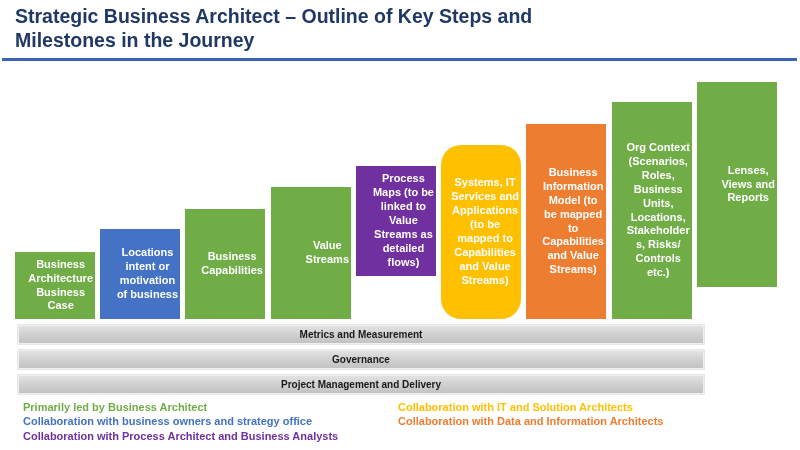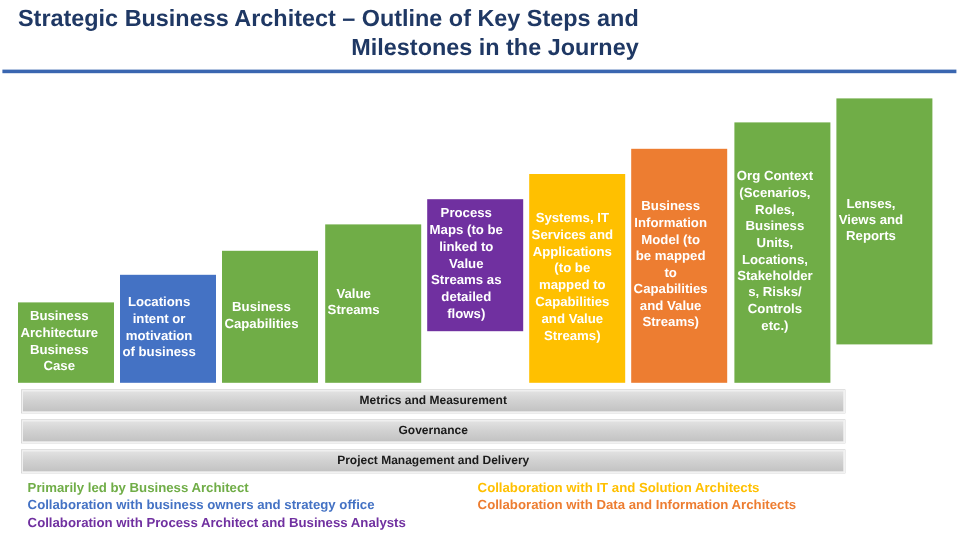--- a/index.html
+++ b/index.html
@@ -12,21 +12,21 @@
     font-size:19.5px;font-weight:bold;line-height:24px;
     white-space:pre-line;letter-spacing:0px;
   }
   .title-rule{
     position:absolute;left:2px;top:58px;width:795px;height:3px;
   }
 
   
   .step{
     position:absolute;width:80px;box-sizing:border-box;
-    display:flex;align-items:center;justify-content:flex-start;
+    display:flex;align-items:center;justify-content:flex-end;
     text-align:center;color:#ffffff;font-weight:bold;
     font-size:11px;line-height:13.9px;white-space:pre-line;
     padding:0 2px;
   }
   .step:nth-of-type(1){left:15px;  top:252px;height:67px;}
   .step:nth-of-type(2){left:100px; top:229px;height:90px;}
   .step:nth-of-type(3){left:185px; top:209px;height:110px;}
   .step:nth-of-type(4){left:271px; top:187px;height:132px;}
   .step:nth-of-type(5){left:356px; top:166px;height:110px;}
   .step:nth-of-type(6){left:441px; top:145px;height:174px;}
@@ -51,21 +51,21 @@
   .legend-col{position:absolute;top:400px;font-size:11px;font-weight:bold;line-height:14.3px;}
   .legend-col.left{left:23px;}
   .legend-col.right{left:398px;}
   .legend-col p{margin:0;white-space:nowrap;}
 </style>
 </head>
 <body>
 
 <div class="slide">
 
-  <h1 class="title" style="color: rgb(31, 56, 100); text-align: right;">Strategic Business Architect – Outline of Key Steps and
+  <h1 class="title" style="color: rgb(31, 56, 100);">Strategic Business Architect – Outline of Key Steps and
 Milestones in the Journey</h1>
 
   <div class="title-rule" style="background-color: rgb(58, 102, 176);"></div>
 
   <section>
     <div class="step" style="background-color: rgb(112, 173, 71);">
       <span>Business
 Architecture
 Business
 Case</span>
@@ -86,21 +86,21 @@
     </div>
     <div class="step" style="background-color: rgb(112, 48, 160);">
       <span>Process
 Maps (to be
 linked to
 Value
 Streams as
 detailed
 flows)</span>
     </div>
-    <div class="step" style="background-color: rgb(255, 192, 0);">
+    <div class="step" style="background-color: rgb(255, 192, 0); border-radius: 20px;">
       <span>Systems, IT
 Services and
 Applications
 (to be
 mapped to
 Capabilities
 and Value
 Streams)</span>
     </div>
     <div class="step" style="background-color: rgb(237, 125, 49);">

